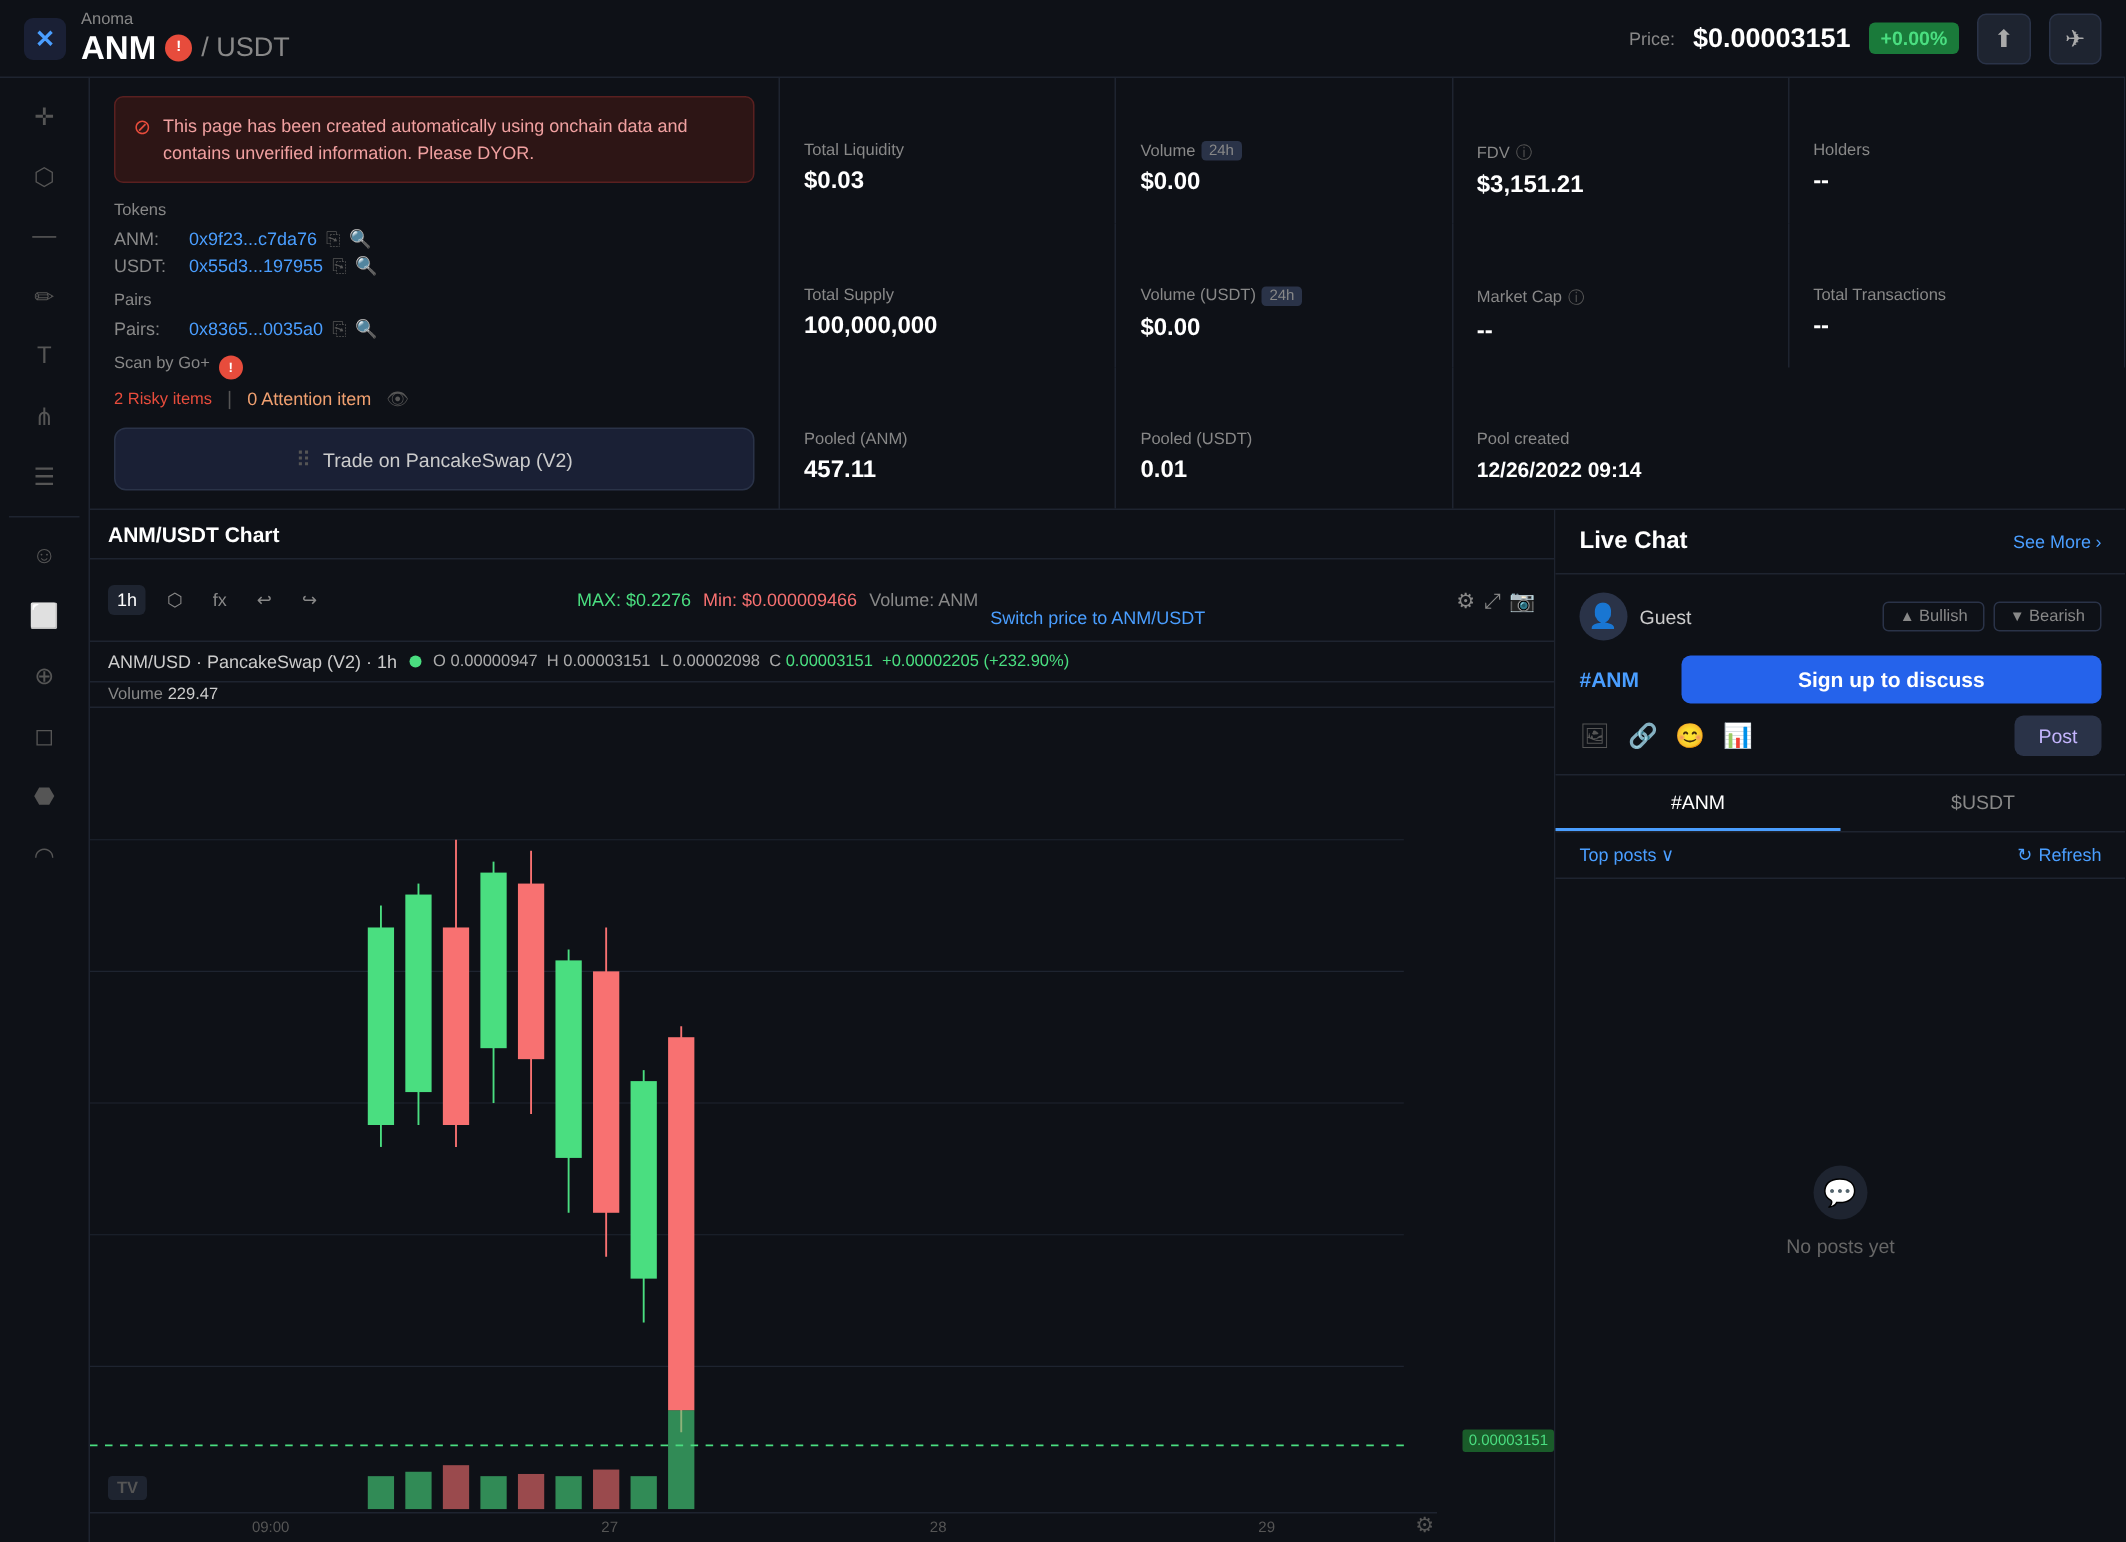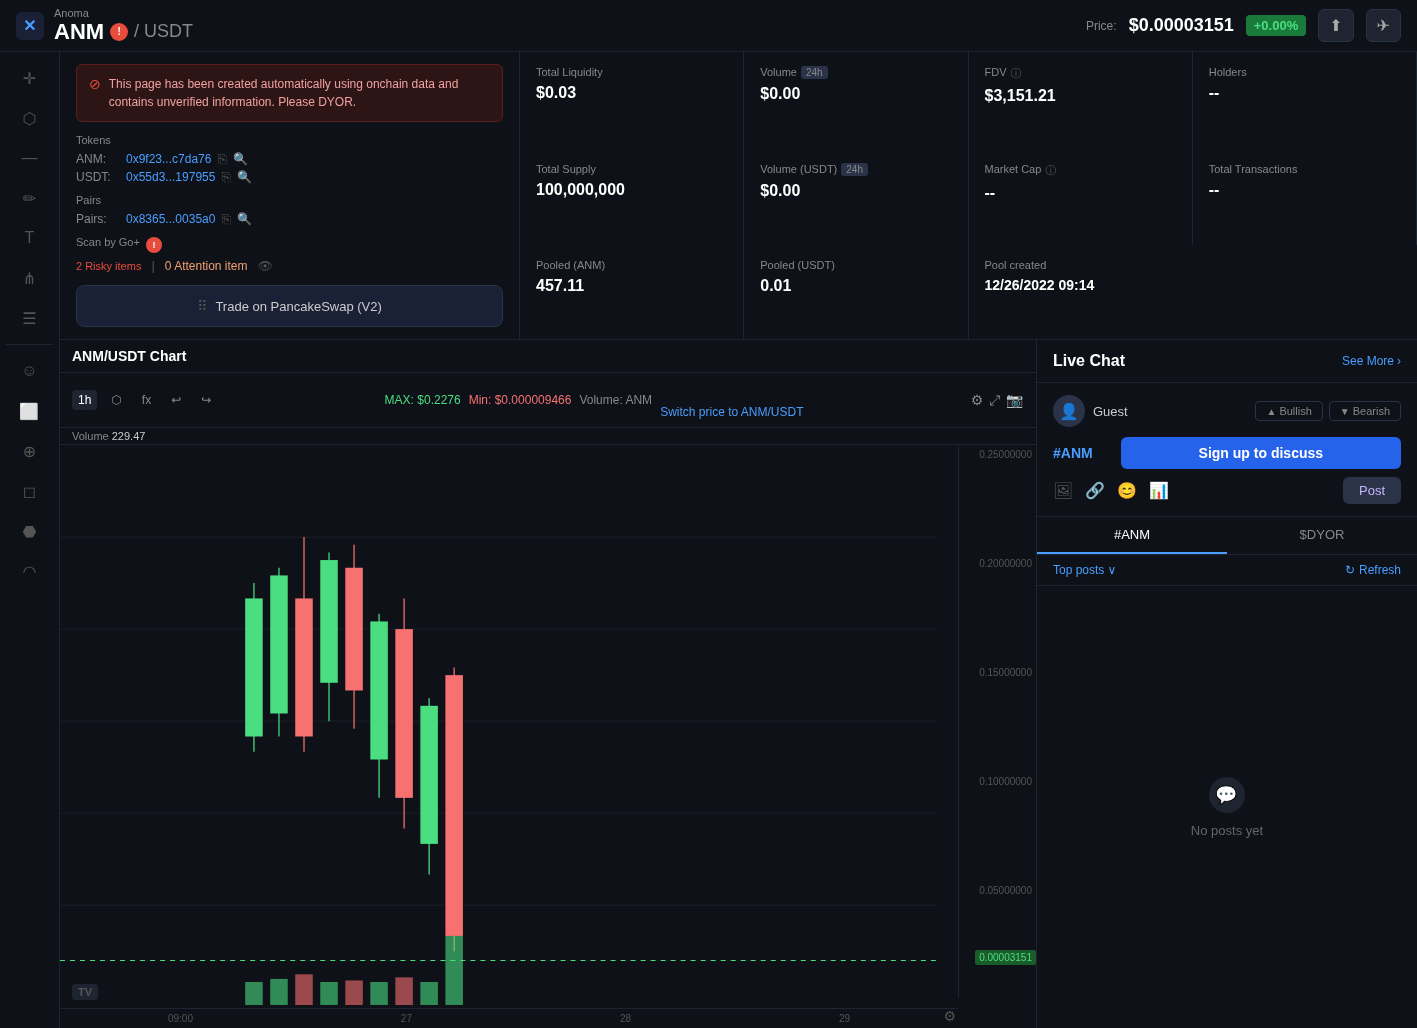--- a/index.html
+++ b/index.html
@@ -26,21 +26,21 @@
     .left-sidebar { width: 60px; background: #0e1117; border-right: 1px solid #1e2430; display: flex; flex-direction: column; align-items: center; padding: 8px 0; gap: 4px; }
     .sidebar-icon { width: 36px; height: 36px; display: flex; align-items: center; justify-content: center; color: #555; font-size: 16px; cursor: pointer; border-radius: 4px; }
 
     
     .content-area { flex: 1; display: flex; flex-direction: column; overflow: hidden; }
     .top-info { display: flex; }
     .left-info { width: 460px; min-width: 460px; padding: 12px 16px; border-right: 1px solid #1e2430; border-bottom: 1px solid #1e2430; }
     .right-stats { flex: 1; border-bottom: 1px solid #1e2430; display: grid; grid-template-columns: repeat(4, 1fr); }
     .stat-cell { padding: 14px 16px; border-right: 1px solid #1e2430; }
     .stat-cell:last-child { border-right: none; }
-    .stat-label { color: #888; font-size: 11px; margin-bottom: 6px; display: flex; align-items: flex-start; gap: 4px; }
+    .stat-label { color: #888; font-size: 11px; margin-bottom: 6px; display: flex; align-items: center; gap: 4px; margin-top: 28px; }
     .stat-value { color: #fff; font-size: 16px; font-weight: 600; }
     .stat-value.small { font-size: 14px; }
 
     
     .alert-banner { background: #2d1515; border: 1px solid #5a2020; border-radius: 6px; padding: 10px 12px; margin-bottom: 12px; display: flex; align-items: flex-start; gap: 8px; }
     .alert-icon { color: #e74c3c; font-size: 14px; margin-top: 1px; }
     .alert-text { color: #f0a0a0; font-size: 12px; line-height: 1.5; }
 
     
     .token-info-section { margin-bottom: 10px; }
@@ -301,20 +301,27 @@
             <span class="info-vol">Volume: ANM</span>
             <span class="info-switch">Switch price to ANM/USDT</span>
           </div>
           <div class="chart-controls-right">
             <button class="icon-ctrl">⚙</button>
             <button class="icon-ctrl">⤢</button>
             <button class="icon-ctrl">📷</button>
           </div>
         </div>
 
+        <div class="chart-title-bar">
+          <span style="color:#ccc;">ANM/USD · PancakeSwap (V2) · 1h</span>
+          <span class="chart-dot"></span>
+          <span class="ohlcv-info">
+            O 0.00000947&nbsp;&nbsp;H 0.00003151&nbsp;&nbsp;L 0.00002098&nbsp;&nbsp;C <span class="ohlcv-green">0.00003151&nbsp;&nbsp;+0.00002205 (+232.90%)</span>
+          </span>
+        </div>
         <div style="padding:2px 12px;font-size:11px;color:#888;border-bottom:1px solid #1e2430;">
           Volume <span style="color:#ccc;">229.47</span>
         </div>
 
         <div style="flex:1;position:relative;overflow:hidden;">
           <svg width="100%" height="100%" viewBox="0 0 780 380" preserveAspectRatio="none" style="display:block;">
 
             <line x1="0" y1="60" x2="700" y2="60" stroke="#1e2430" stroke-width="0.5"></line>
             <line x1="0" y1="120" x2="700" y2="120" stroke="#1e2430" stroke-width="0.5"></line>
             <line x1="0" y1="180" x2="700" y2="180" stroke="#1e2430" stroke-width="0.5"></line>
@@ -354,28 +361,20 @@
             <rect x="168" y="348" width="14" height="17" fill="#4ade80" opacity="0.6"></rect>
             <rect x="188" y="345" width="14" height="20" fill="#f87171" opacity="0.6"></rect>
             <rect x="208" y="350" width="14" height="15" fill="#4ade80" opacity="0.6"></rect>
             <rect x="228" y="349" width="14" height="16" fill="#f87171" opacity="0.6"></rect>
             <rect x="248" y="350" width="14" height="15" fill="#4ade80" opacity="0.6"></rect>
             <rect x="268" y="347" width="14" height="18" fill="#f87171" opacity="0.6"></rect>
             <rect x="288" y="350" width="14" height="15" fill="#4ade80" opacity="0.6"></rect>
             <rect x="308" y="320" width="14" height="45" fill="#4ade80" opacity="0.6"></rect>
           </svg>
 
-          <div style="position:absolute;right:0;top:0;width:78px;height:calc(100% - 30px);display:flex;flex-direction:column;justify-content:space-between;padding:4px 4px;font-size:10px;color:#555;text-align:right;border-left:1px solid #1e2430;">
-            <span>0.25000000</span>
-            <span>0.20000000</span>
-            <span>0.15000000</span>
-            <span>0.10000000</span>
-            <span>0.05000000</span>
-            <span></span>
-          </div>
 
           <div style="position:absolute;right:0;top:calc(88% - 8px);background:#1a5c2a;color:#4ade80;padding:2px 4px;font-size:10px;border-radius:2px;">0.00003151</div>
 
           <div style="position:absolute;bottom:0;left:0;right:78px;display:flex;justify-content:space-around;padding:4px;font-size:10px;color:#555;border-top:1px solid #1e2430;">
             <span>09:00</span>
             <span>27</span>
             <span>28</span>
             <span>29</span>
           </div>
 
@@ -423,21 +422,21 @@
               <span class="toolbar-icon">🔗</span>
               <span class="toolbar-icon">😊</span>
               <span class="toolbar-icon">📊</span>
             </div>
             <button class="post-btn">Post</button>
           </div>
         </div>
 
         <div class="chat-tabs">
           <div class="chat-tab active">#ANM</div>
-          <div class="chat-tab">$DYOR</div>
+          <div class="chat-tab">$USDT</div>
         </div>
 
         <div class="chat-filter">
           <span class="top-posts">
             <span>Top posts</span>
             <span>∨</span>
           </span>
           <span class="refresh-btn">
             <span>↻</span>
             <span>Refresh</span>

